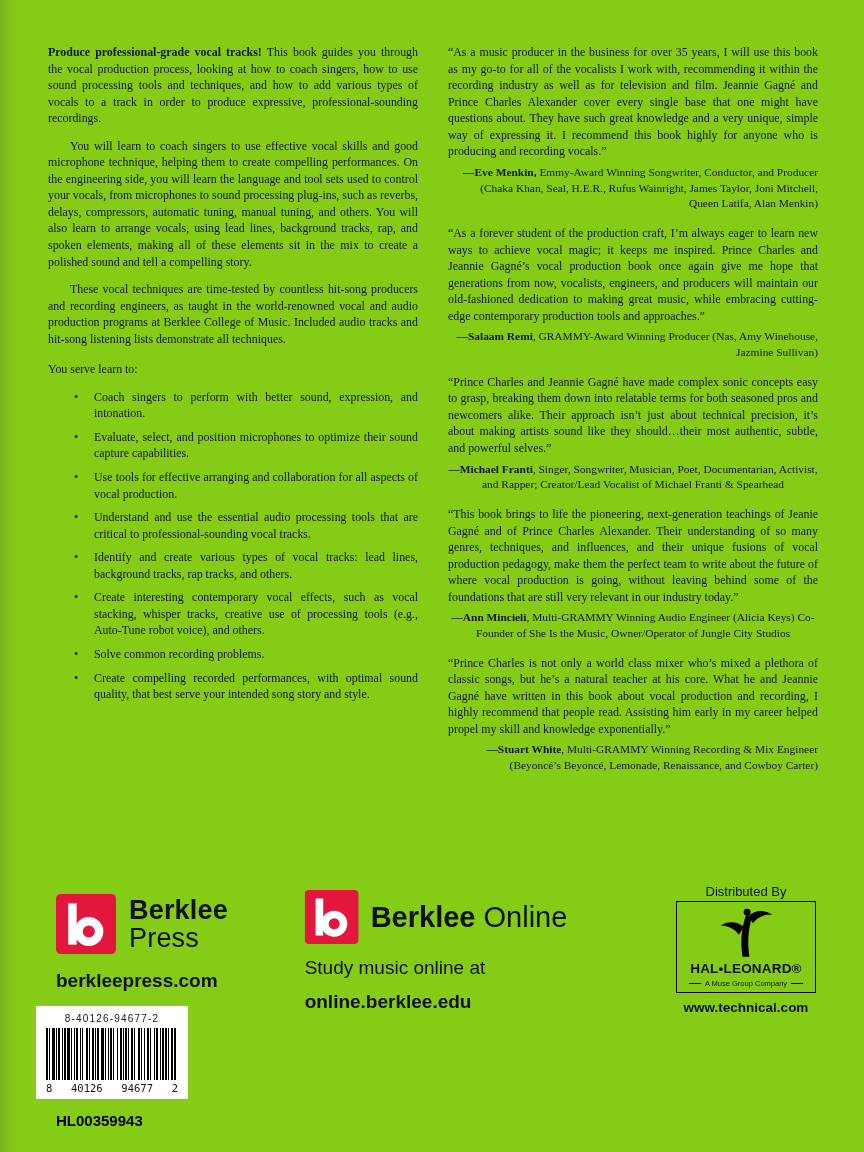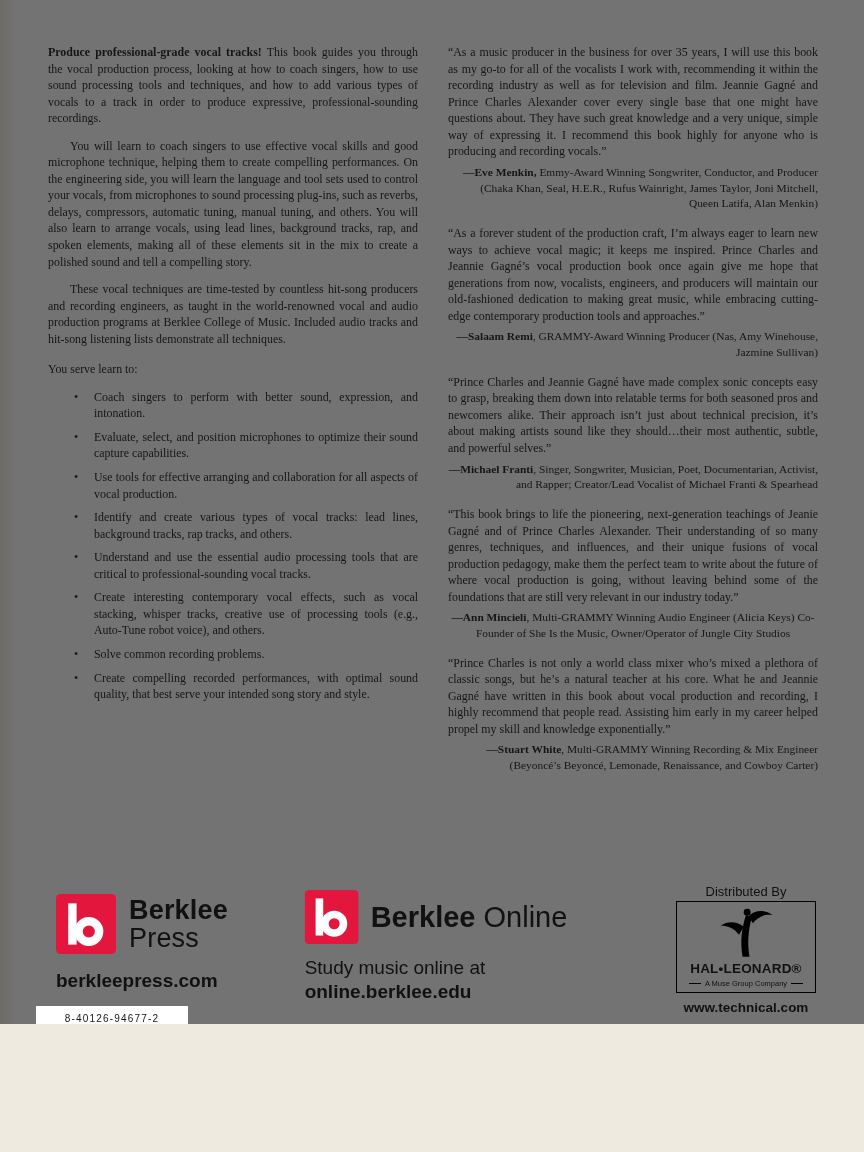--- a/index.html
+++ b/index.html
@@ -1,20 +1,20 @@
 <!DOCTYPE html>
 <html><head>
 <meta charset="utf-8">
 <title>Book Back Cover</title>
 <style>
   html,body{margin:0;padding:0;background:#efeae0;}
   .page{
     position:relative;
-    width:864px;height:1024px;
-    background:#737373;
+    width:864px;height:1152px;
+    background:#84cc16;
     overflow:hidden;
     font-family:"Liberation Serif", serif;
     color:#151515;
   }
   .edge-shadow{
     position:absolute;left:0;top:0;bottom:0;width:16px;
     background:linear-gradient(to right, rgba(92,80,58,0.20), rgba(92,80,58,0));
     pointer-events:none;
   }
 
@@ -30,21 +30,21 @@
   .para b{font-weight:bold;}
   .learn-heading{margin:14px 0 11px;text-align:left;}
   ul.bullets{list-style:none;margin:0;padding:0 0 0 26px;}
   ul.bullets li{position:relative;padding-left:20px;margin-bottom:7px;text-align:justify;}
   ul.bullets li::before{content:"\2022";position:absolute;left:0;top:0;}
 
   .quote{margin:0 0 5px;}
   .attr{font-size:11.4px;line-height:1.38;margin:0 0 13px;}
   .attr b{font-weight:bold;}
   .attr-right{text-align:right;}
-  .attr-left{text-align:right;}
+  .attr-left{text-align:center;}
   .attr-center{text-align:center;}
 
   
   .footer{
     position:absolute;left:56px;right:48px;top:884px;height:130px;
     font-family:"Liberation Sans", sans-serif;color:#111;
   }
   .press-block{position:absolute;left:0;top:10px;}
   .press-row{display:flex;align-items:center;gap:13px;}
   .bk-logo{width:60px;height:60px;display:block;}
@@ -52,21 +52,21 @@
   .press-words{font-size:27px;line-height:1.05;letter-spacing:0.2px;}
   .brand-bold{font-weight:700;}
   .brand-light{font-weight:400;}
   .press-url{margin-top:16px;font-weight:700;font-size:19px;}
 
   .online-block{position:absolute;left:50%;transform:translateX(-50%);top:6px;white-space:nowrap;}
   .online-row{display:flex;align-items:center;justify-content:center;gap:12px;}
   .online-brand{font-size:29px;}
   .online-brand b{font-weight:700;}
   .online-tag1{margin-top:13px;font-size:19px;}
-  .online-tag2{margin-top:2px;font-size:19px;font-weight:700;}
+  .online-tag2{margin-top:12px;font-size:19px;font-weight:700;}
 
   .hal-block{position:absolute;right:0;top:0;width:140px;text-align:center;}
   .hal-distributed{font-size:13px;margin-bottom:2px;}
   .hal-box{border:1.5px solid #000;padding:5px 5px 4px;}
   .hal-logo{width:62px;height:52px;display:block;margin:0 auto;}
   .hal-name{font-weight:700;font-size:13.5px;letter-spacing:0.2px;margin-top:2px;white-space:nowrap;}
   .hal-muse{display:flex;align-items:center;justify-content:center;gap:4px;font-size:7.5px;margin-top:3px;white-space:nowrap;}
   .hal-muse .dash{flex:0 0 12px;height:1px;background:#000;}
   .hal-url{font-weight:700;font-size:13.5px;margin-top:7px;white-space:nowrap;}
 
@@ -96,22 +96,22 @@
 
     <div class="col">
       <p class="para"><b>Produce professional-grade vocal tracks!</b><span> This book guides you through the vocal production process, looking at how to coach singers, how to use sound processing tools and techniques, and how to add various types of vocals to a track in order to produce expressive, professional-sounding recordings.</span></p>
       <p class="para indent">You will learn to coach singers to use effective vocal skills and good microphone technique, helping them to create compelling performances. On the engineering side, you will learn the language and tool sets used to control your vocals, from microphones to sound processing plug-ins, such as reverbs, delays, compressors, automatic tuning, manual tuning, and others. You will also learn to arrange vocals, using lead lines, background tracks, rap, and spoken elements, making all of these elements sit in the mix to create a polished sound and tell a compelling story.</p>
       <p class="para indent">These vocal techniques are time-tested by countless hit-song producers and recording engineers, as taught in the world-renowned vocal and audio production programs at Berklee College of Music. Included audio tracks and hit-song listening lists demonstrate all techniques.</p>
       <p class="learn-heading">You serve learn to:</p>
       <ul class="bullets">
         <li>Coach singers to perform with better sound, expression, and intonation.</li>
         <li>Evaluate, select, and position microphones to optimize their sound capture capabilities.</li>
         <li>Use tools for effective arranging and collaboration for all aspects of vocal production.</li>
+        <li>Understand and use the essential audio processing tools that are critical to professional-sounding vocal tracks.</li>
         <li>Identify and create various types of vocal tracks: lead lines, background tracks, rap tracks, and others.</li>
-        <li>Understand and use the essential audio processing tools that are critical to professional-sounding vocal tracks.</li>
         <li>Create interesting contemporary vocal effects, such as vocal stacking, whisper tracks, creative use of processing tools (e.g., Auto-Tune robot voice), and others.</li>
         <li>Solve common recording problems.</li>
         <li>Create compelling recorded performances, with optimal sound quality, that best serve your intended song story and style.</li>
       </ul>
     </div>
 
     <div class="col">
       <p class="quote">“As a music producer in the business for over 35 years, I will use this book as my go-to for all of the vocalists I work with, recommending it within the recording industry as well as for television and film. Jeannie Gagné and Prince Charles Alexander cover every single base that one might have questions about. They have such great knowledge and a very unique, simple way of expressing it. I recommend this book highly for anyone who is producing and recording vocals.”</p>
       <p class="attr attr-right"><b>—Eve Menkin,</b><span> Emmy-Award Winning Songwriter, Conductor, and Producer (Chaka Khan, Seal, H.E.R., Rufus Wainright, James Taylor, Joni Mitchell, Queen Latifa, Alan Menkin)</span></p>
 

